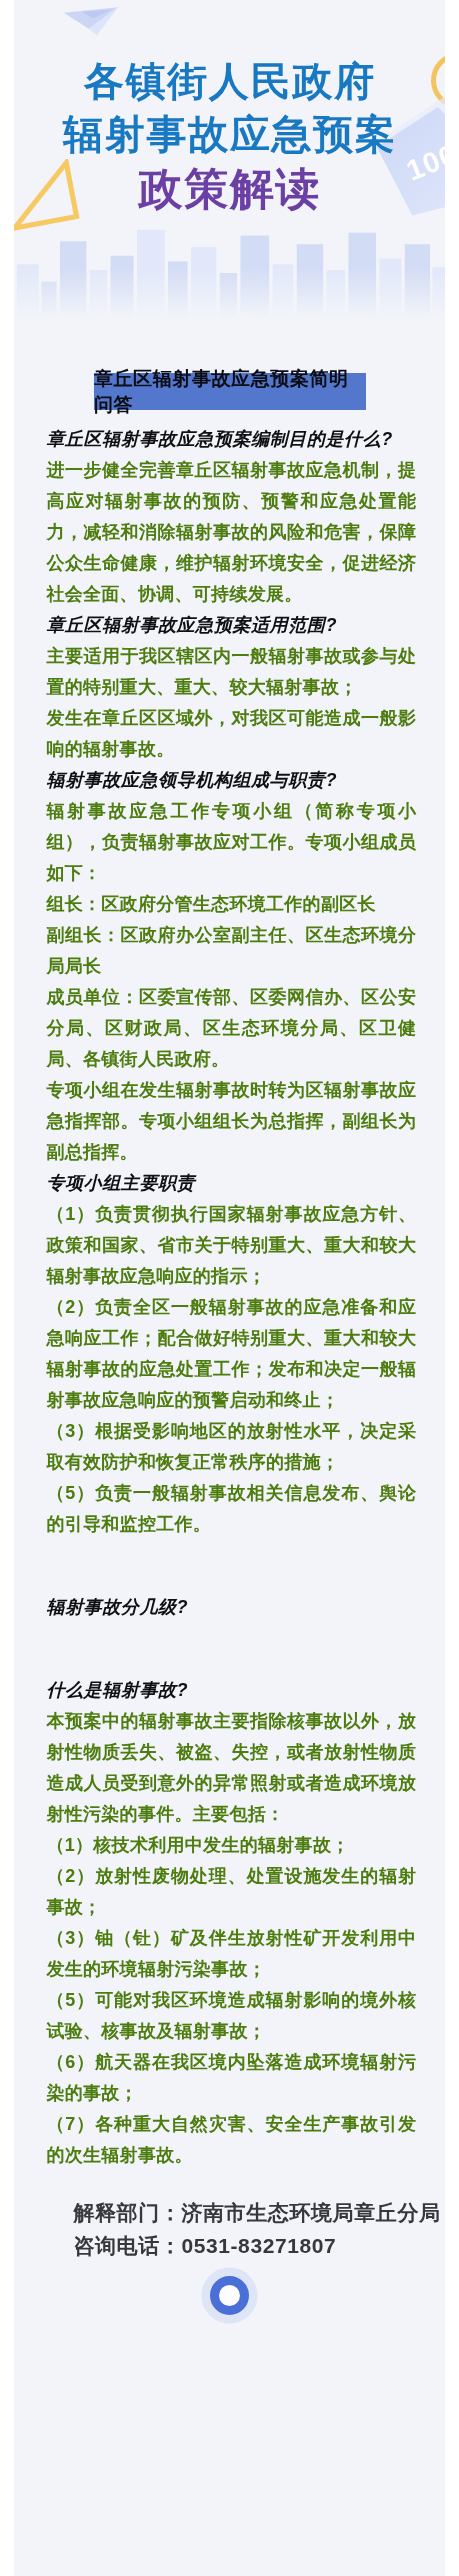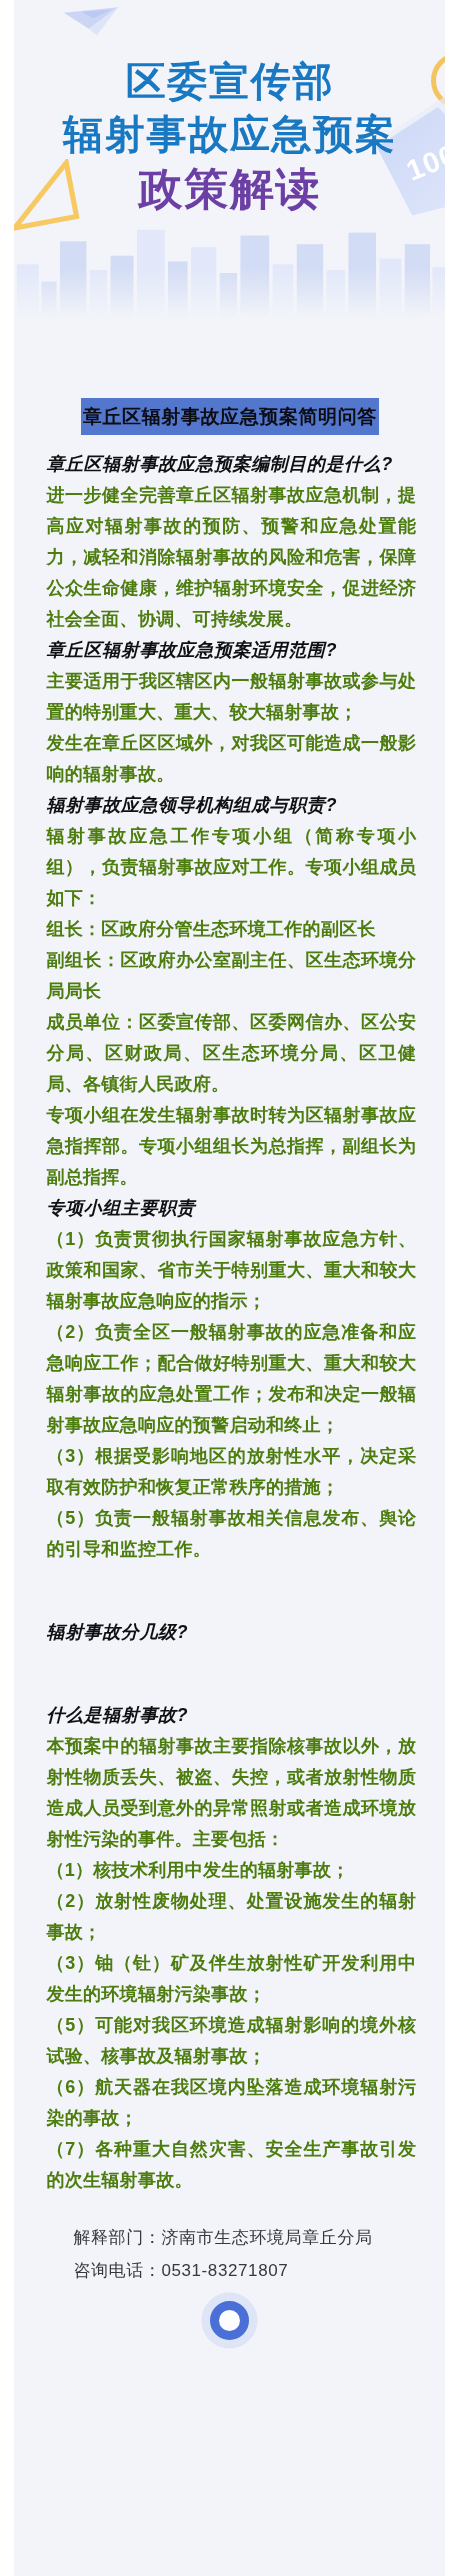--- a/index.html
+++ b/index.html
@@ -21,37 +21,37 @@
   .hundred .shape{position:absolute;inset:0;background:linear-gradient(160deg,#cfd9f6,#dfe6fb);
     clip-path:polygon(0 14%,78% 0,100% 52%,86% 100%,8% 90%);}
   .hundred .echo{position:absolute;left:15px;top:-8px;width:92px;height:101px;background:#e7ecfb;
     clip-path:polygon(0 14%,78% 0,100% 52%,86% 100%,8% 90%);opacity:.7;}
   .hundred .num{position:absolute;left:19.5px;top:33px;font-size:29px;font-weight:bold;color:#ffffff;letter-spacing:1.1px;}
   .skyline{position:absolute;left:0;bottom:0;width:431px;height:98px;z-index:0;}
   .skyline:after{content:"";position:absolute;inset:0;
     background:linear-gradient(to bottom, rgba(242,244,249,0) 45%, #f2f4f9 96%);}
 
   
-  .badge{width:298px;height:37px;margin:76px auto 0 auto;background:#5377cd;
+  .badge{width:272px;height:37px;margin:51px auto 0 auto;background:#5377cd;
     display:flex;align-items:center;justify-content:center;
     font-size:19px;font-weight:bold;color:#0c0c14;letter-spacing:0.6px;}
 
   
   .content{padding:0 29px 0 32px;}
   .qa{}
   .qa.first{margin-top:14px;}
   .qa.big-gap{margin-top:52px;}
   .q{margin:0;font-size:18px;line-height:31px;font-weight:800;color:#101013;letter-spacing:0.6px;font-style:italic;}
   .a{margin:0;font-size:18px;line-height:31px;font-weight:600;color:#4d7c0f;
     letter-spacing:0.3px;text-align:justify;}
 
   
   .footer{margin-top:25px;}
   .footer-lines{padding-left:59px;}
-  .footer-line{font-size:17px;line-height:33px;font-weight:400;color:#38383c;letter-spacing:0.6px;}
+  .footer-line{font-size:21px;line-height:33px;font-weight:700;color:#38383c;letter-spacing:0.6px;}
   .ring-row{text-align:center;margin-top:14px;}
   .end-ring{display:inline-block;width:21px;height:21px;border:9.8px solid #4a6fd6;border-radius:50%;
     background:#fdfdff;box-shadow:0 0 0 8.6px rgba(205,216,245,.55);}
 </style>
 </head>
 <body>
 
 <div class="page">
   <div class="column">
 
@@ -73,21 +73,21 @@
         </svg>
       </span>
 
       <span class="hundred">
         <span class="echo"></span>
         <span class="shape"></span>
         <span class="num">100</span>
       </span>
 
       <div class="titles">
-        <div class="title-line t1">区委宣传部</div>
+        <div class="title-line t1">各镇街人民政府</div>
         <div class="title-line t2">辐射事故应急预案</div>
         <div class="title-line t3">政策解读</div>
       </div>
 
       <span class="skyline">
         <svg width="431" height="98" viewBox="0 0 750 170" preserveAspectRatio="none">
           <g>
             <rect x="5" y="70" width="38" height="100" fill="#e2e8fa"></rect>
             <rect x="48" y="100" width="26" height="70" fill="#d3dcf5"></rect>
             <rect x="80" y="30" width="46" height="140" fill="#d3dcf5"></rect>

